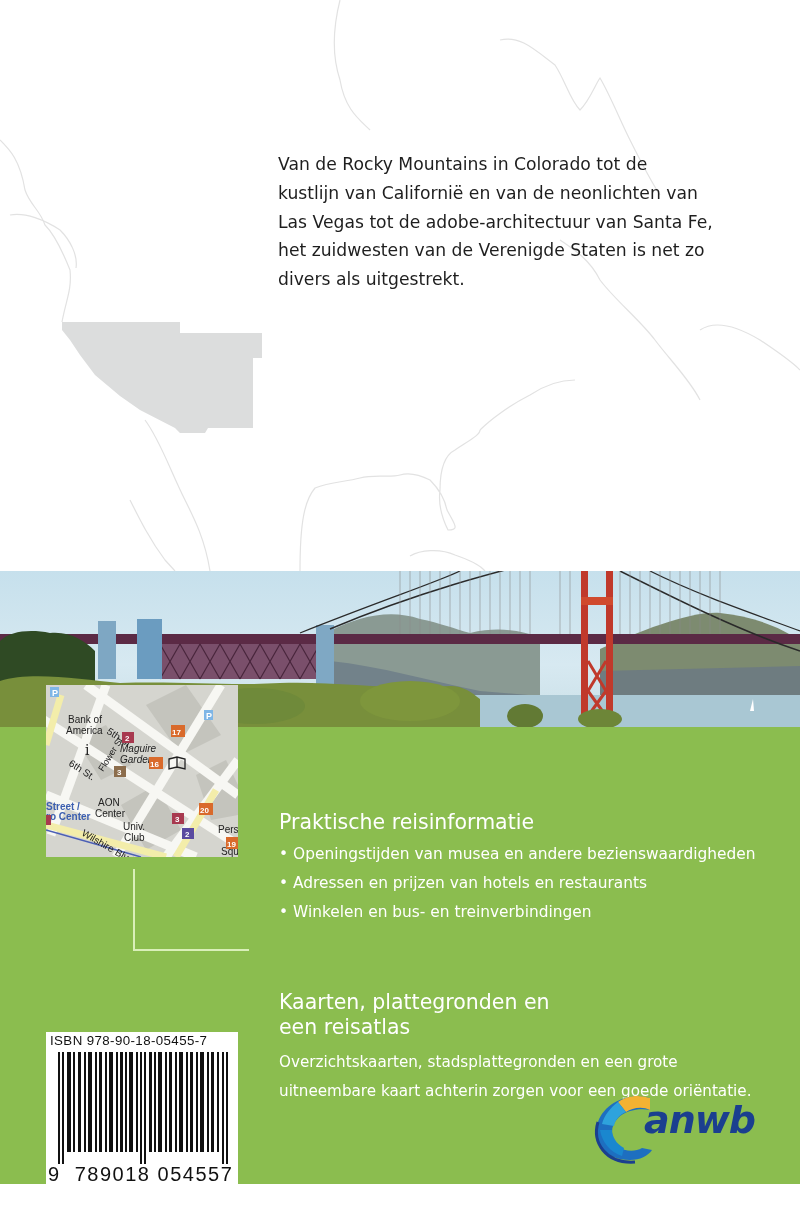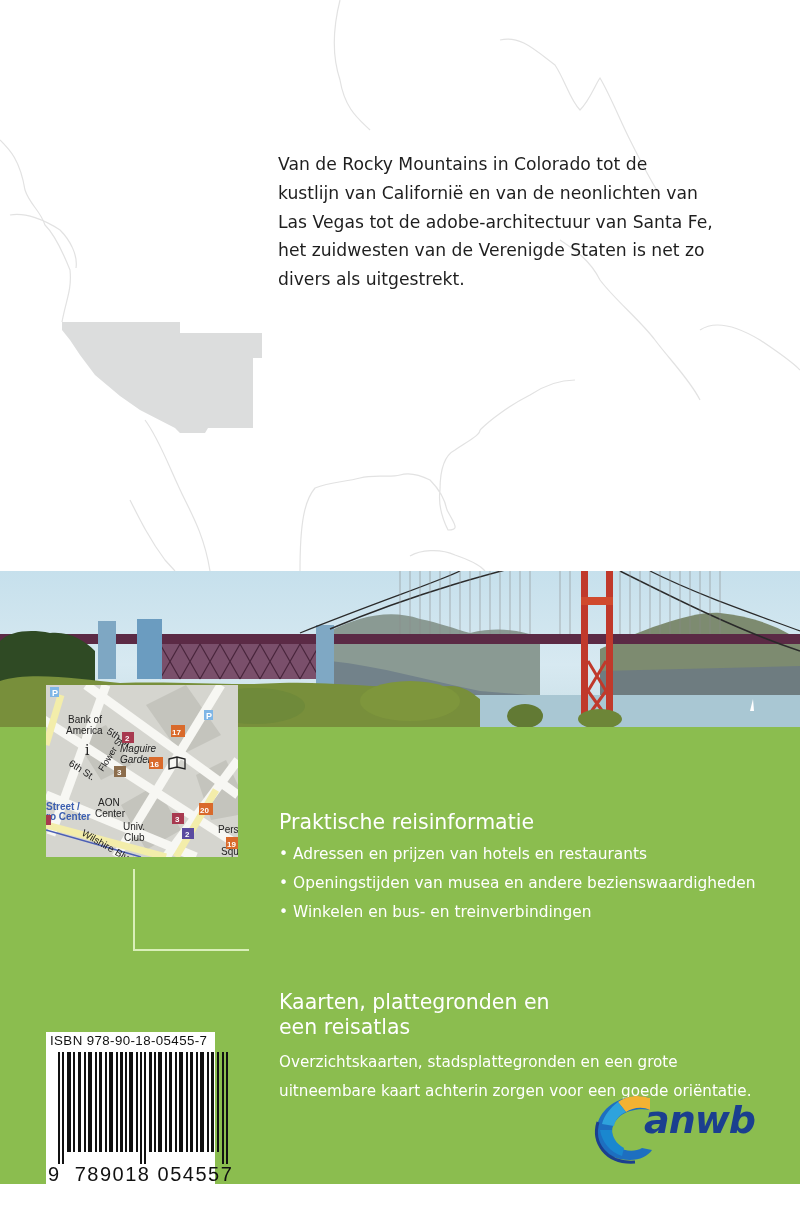--- a/index.html
+++ b/index.html
@@ -28,21 +28,21 @@
 
   .green-heading { color:#ffffff; font-size:20.5px; line-height:25px; font-weight:normal;margin-top:30px; }
   #sec1 { left:279px; top:780px; width:500px; }
   #sec1 ul { list-style:none; margin:5px 0 0 0; padding:0; }
   #sec1 li { color:#ffffff; font-size:15.4px; line-height:29px; white-space:nowrap; }
   #sec1 li .bullet { margin-right:5px; }
   #sec2 { left:279px; top:960px; width:510px; }
   #sec2 p { margin:8px 0 0 0; color:#ffffff; font-size:15.2px; line-height:29px; }
 
   
-  #barcode { left:46px; top:1032px; width:169px; height:152px; background:#ffffff; }
+  #barcode { left:46px; top:1032px; width:192px; height:152px; background:#ffffff; }
   #isbn-text { left:4px; top:1px; width:186px; font-family:"Liberation Sans", sans-serif; font-size:13.3px; color:#111; letter-spacing:0.4px; white-space:nowrap; }
   #bars { left:12px; top:20px; }
   #ean-digits { left:2px; top:132px; font-family:Liberation Sans, sans-serif; font-size:20px; color:#111; letter-spacing:1.5px; white-space:nowrap; line-height:20px; }
 
   
   #logo { left:590px; top:1090px; width:140px; height:75px; }
   #logo-text { left:54px; top:8px; font-family:"DejaVu Sans", sans-serif; font-style:italic; font-weight:bold; font-size:38px; color:#1b3f8f; letter-spacing:-1px; }
 </style>
 </head>
 <body>
@@ -206,22 +206,22 @@
     </g>
   </svg>
 </div>
 
 <div class="abs connector-v"></div>
 <div class="abs connector-h"></div>
 
 <div id="sec1" class="abs">
   <div class="green-heading">Praktische reisinformatie</div>
   <ul>
+    <li><span class="bullet">•</span><span>Openingstijden van musea en andere bezienswaardigheden</span></li>
     <li><span class="bullet">•</span><span>Adressen en prijzen van hotels en restaurants</span></li>
-    <li><span class="bullet">•</span><span>Openingstijden van musea en andere bezienswaardigheden</span></li>
     <li><span class="bullet">•</span><span>Winkelen en bus- en treinverbindingen</span></li>
   </ul>
 </div>
 
 <div id="sec2" class="abs">
   <div class="green-heading">
     <span>Kaarten, plattegronden en</span><br>
     <span>een reisatlas</span>
   </div>
   <p>

